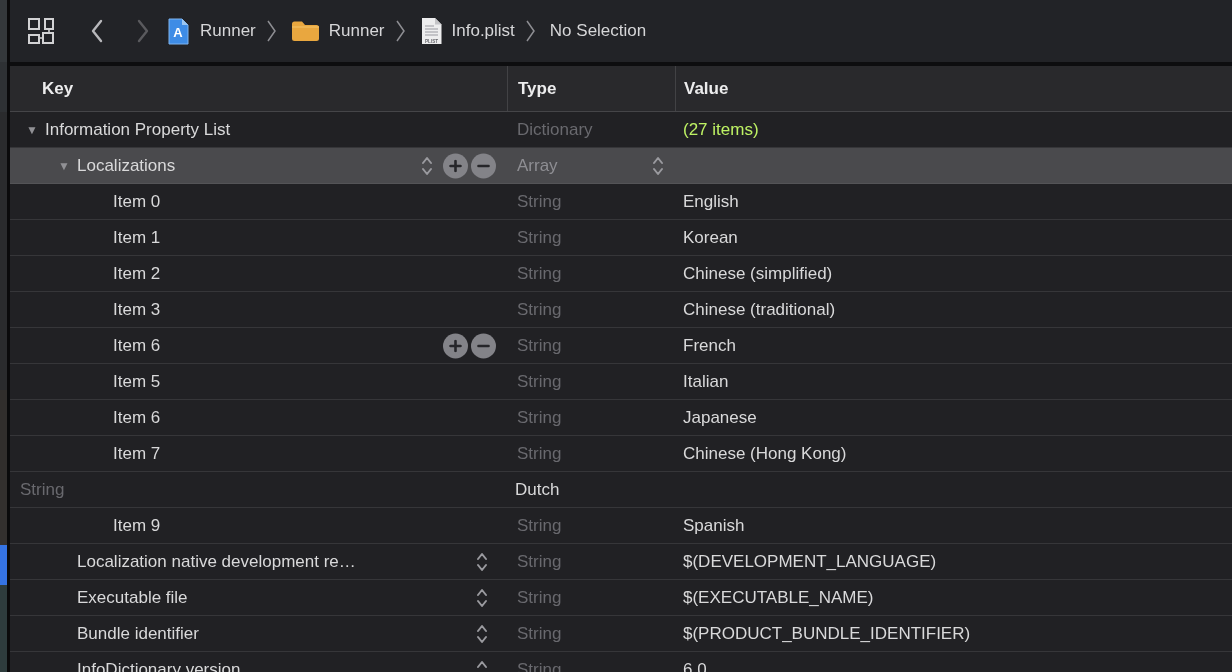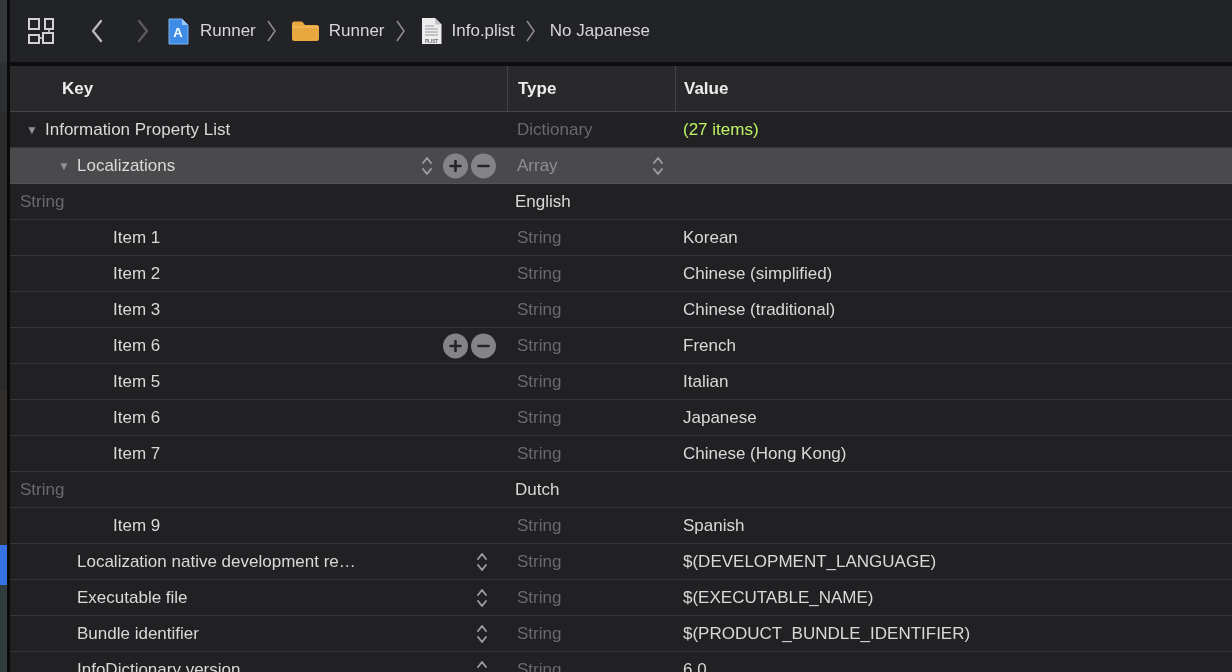--- a/index.html
+++ b/index.html
@@ -32,21 +32,21 @@
   .crumb .icon{display:flex;align-items:center;}
   .crumb-sep{display:flex;align-items:center;margin:0 6px 0 10px;}
 
   
   .thead{
     height:46px;background:#29292c;display:grid;grid-template-columns:497px 168px auto;
     align-items:center;border-bottom:1px solid #454548;box-sizing:border-box;
     color:#ececed;font-size:17px;font-weight:bold;
   }
   .thead .hcell{height:100%;display:flex;align-items:center;box-sizing:border-box;}
-  .thead .hkey{padding-left:52px;}
+  .thead .hkey{padding-left:32px;}
   .thead .htype{padding-left:10px;border-left:1px solid #424245;}
   .thead .hvalue{padding-left:8px;border-left:1px solid #424245;}
 
   
   .tbody{background:#1f1f22;}
   .row{
     height:36px;box-sizing:border-box;display:grid;grid-template-columns:497px 168px auto;
     align-items:center;border-bottom:1px solid #363639;background:#212124;
     font-size:17px;color:#d9d9da;
   }
@@ -163,21 +163,21 @@
       </span>
       <span>Info.plist</span>
     </div>
     <span class="crumb-sep">
       <svg width="11" height="26" viewBox="0 0 11 26" fill="none" stroke="#8e8e93" stroke-width="1.5">
           <path d="M2 3 L9 13 L2 23"></path>
         </svg>
     </span>
 
     <div class="crumb">
-      <span>No Japanese</span>
+      <span>No Selection</span>
     </div>
   </div>
   <div class="jumpbar-sep"></div>
 
   <div class="thead">
     <div class="hcell hkey">Key</div>
     <div class="hcell htype">Type</div>
     <div class="hcell hvalue">Value</div>
   </div>
 
@@ -221,20 +221,25 @@
       <span class="type-label">Array</span>
       <span class="stepper type-stepper">
         <svg width="14" height="24" viewBox="0 0 14 24" fill="none" stroke="#9a9a9f" stroke-width="2" stroke-linecap="round" stroke-linejoin="round">
           <path d="M3 9 L7 4 L11 9"></path>
               <path d="M3 15 L7 20 L11 15"></path>
         </svg>
       </span>
     </div>
   </div>
       <div class="row lvl2">
+    <div class="key-cell">
+
+      <span class="key-label">Item 0</span>
+
+    </div>
     <div class="type-cell">
       <span class="type-label">String</span>
 
     </div>
     <div class="value-cell">
       <span class="value-label">English</span>
     </div>
   </div>
       <div class="row lvl2">
     <div class="key-cell">

